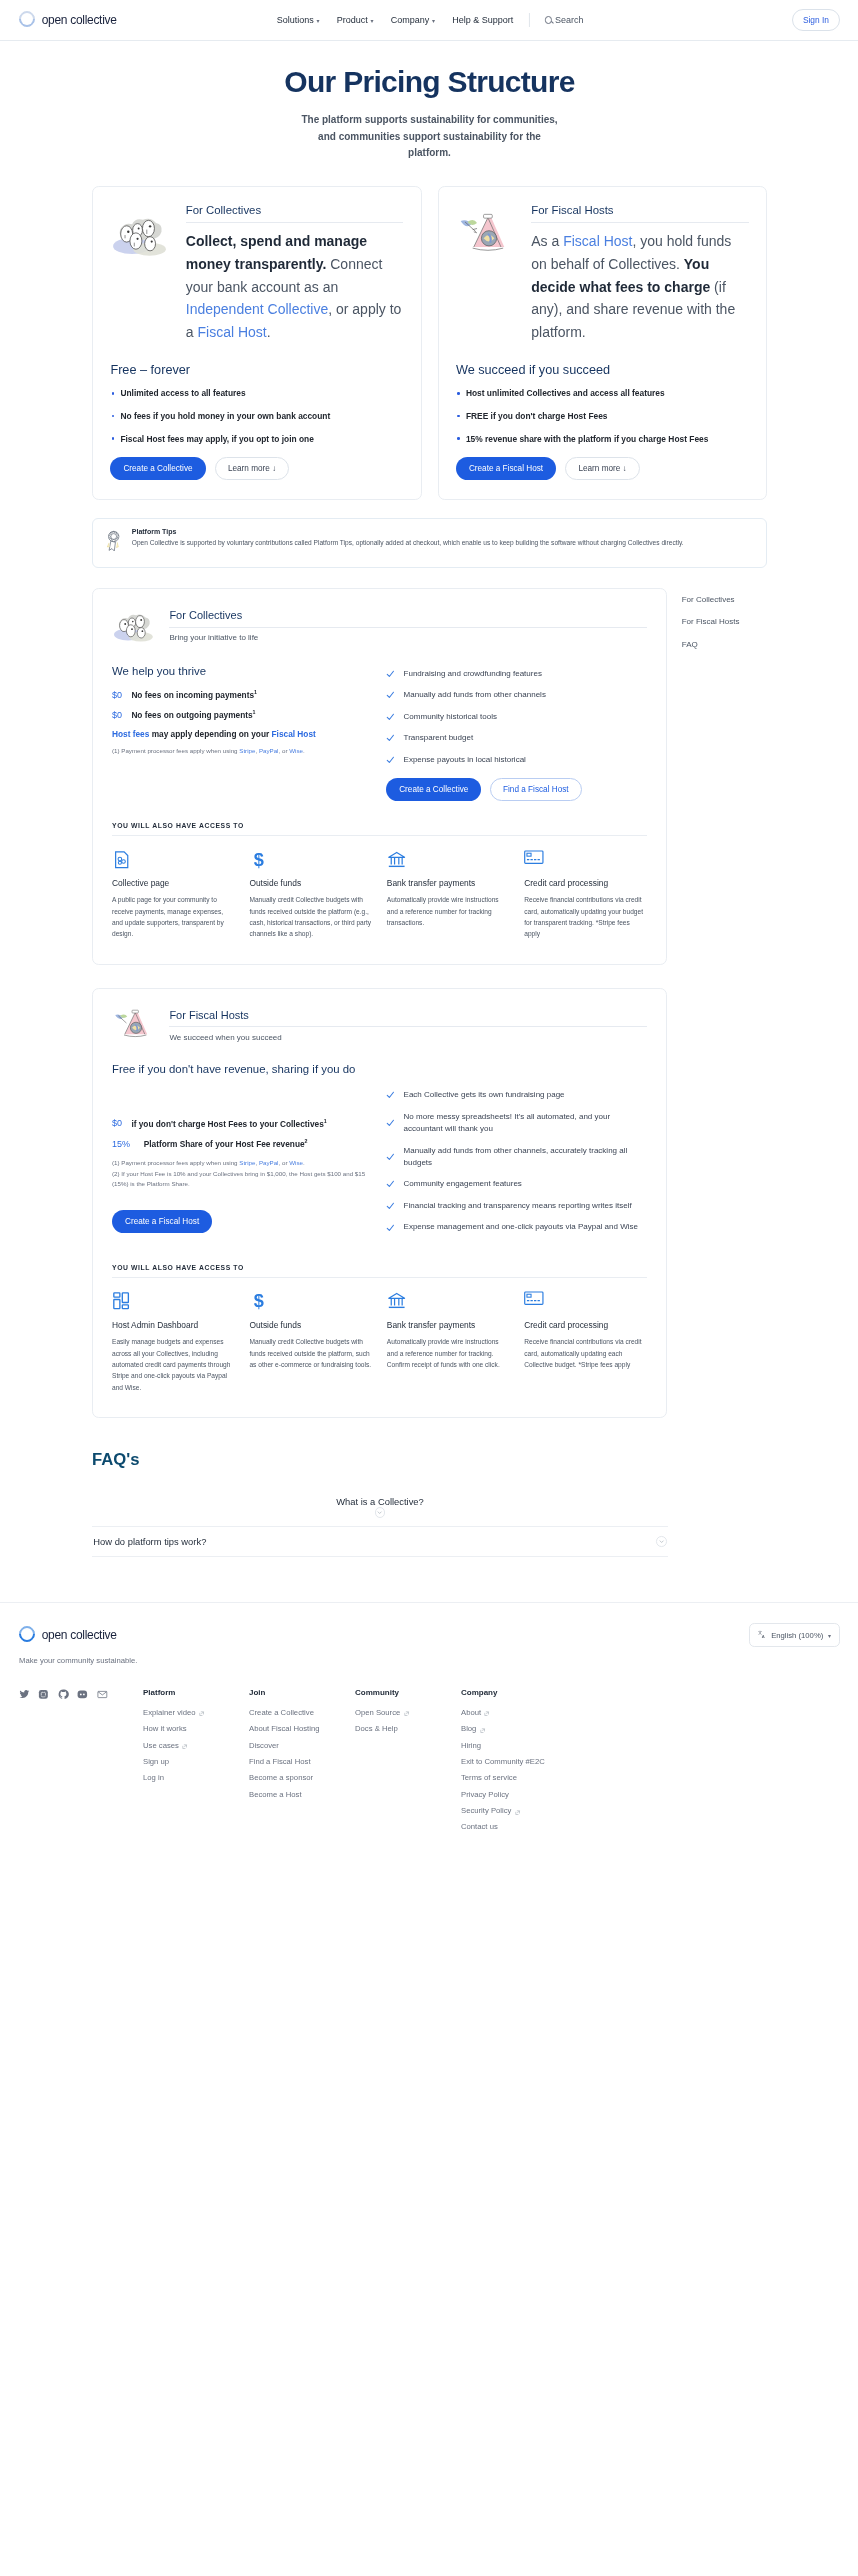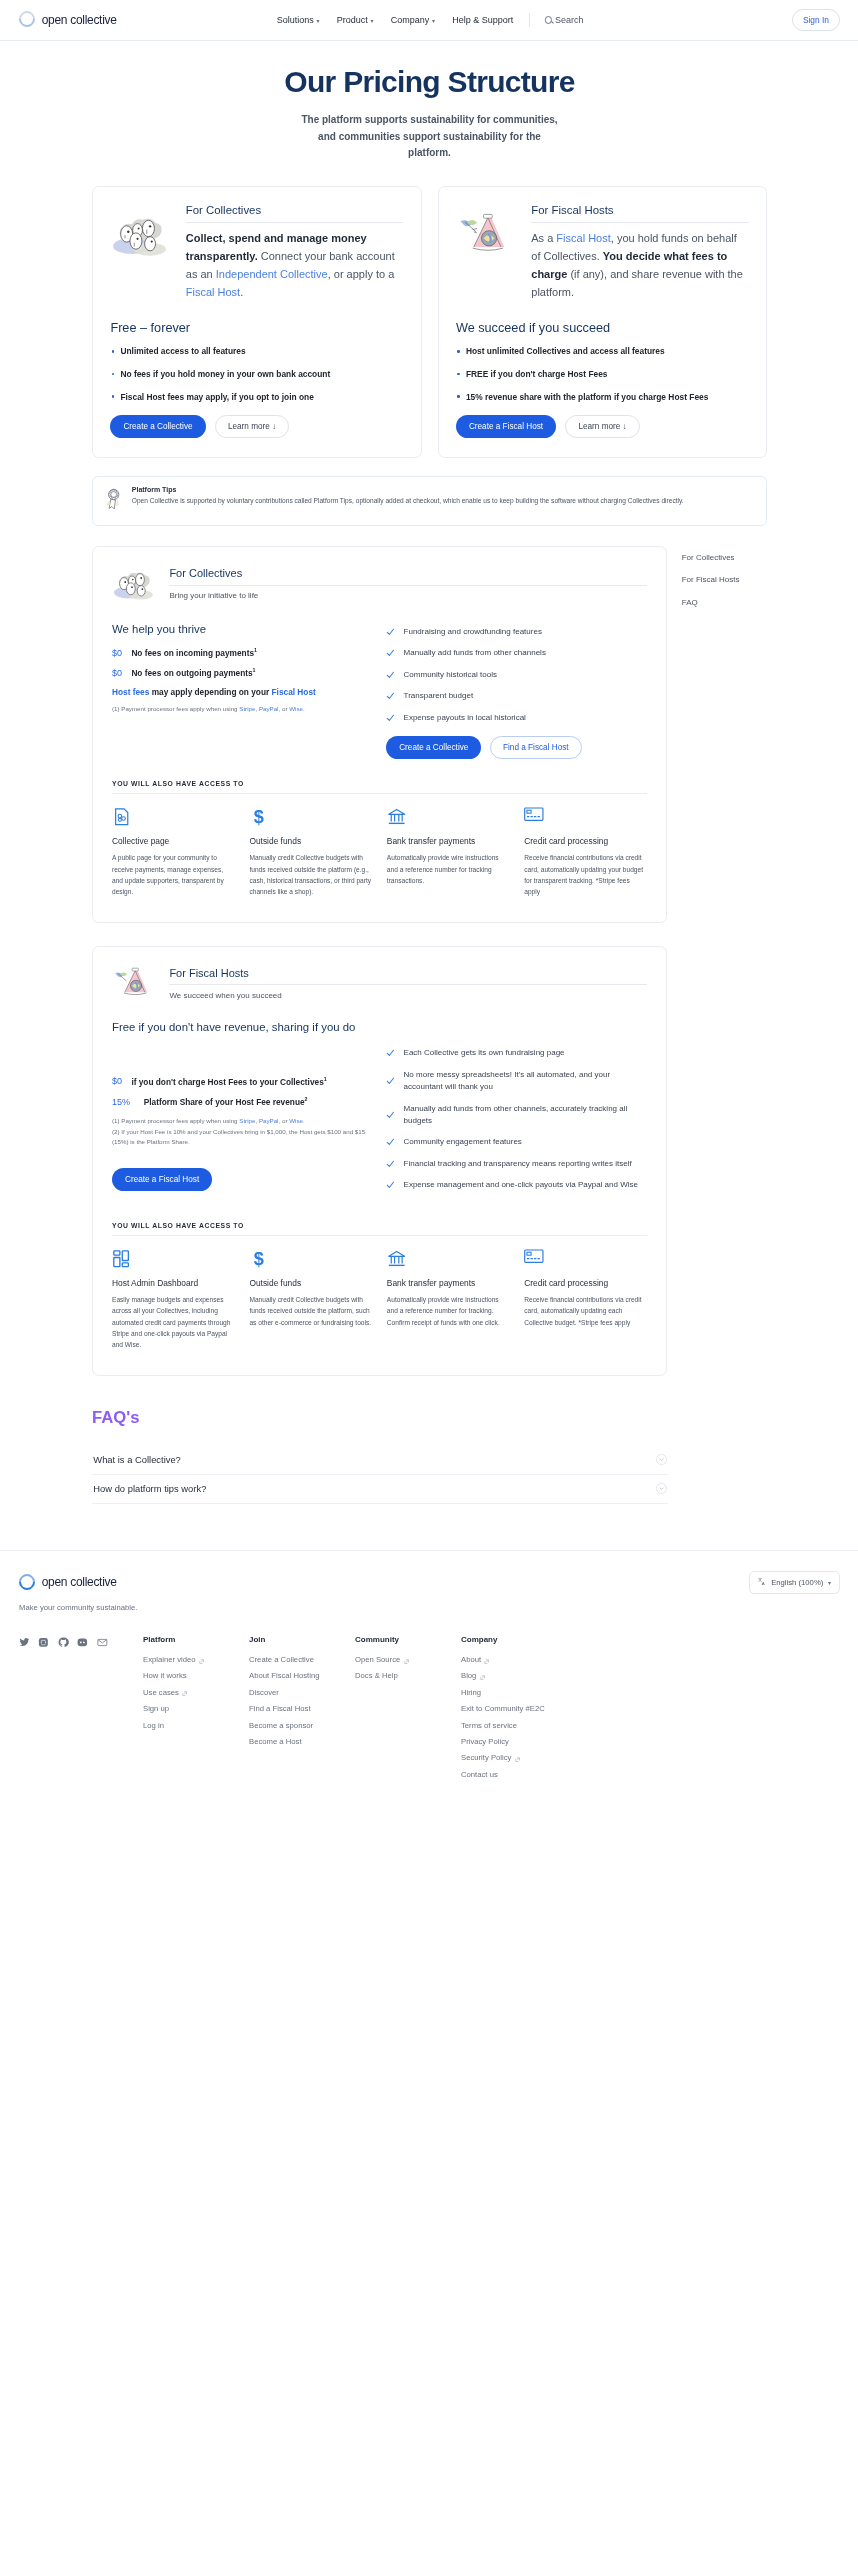--- a/index.html
+++ b/index.html
@@ -92,21 +92,21 @@
     border: 0.7px solid #e9edf2;
     border-radius: 6.7px;
     background: #fff;
     padding: 16px 17.4px 19px;
   }
   .card-head { display: flex; gap: 9.4px; align-items: flex-start; }
   .card-illus { width: 66px; flex: none; padding-top: 6.7px; }
   .card-head-body { flex: 1; padding-top: 1.3px; }
   .card-title { font-size: 11.4px; color: #15335f; font-weight: 400; }
   .card-rule { height: 0.7px; background: #e6eaf0; margin: 6px 0 7.4px; }
-  .card-desc { font-size: 11px; line-height: 1.62; color: #4b5563; }
+  .card-desc { font-size: 14px; line-height: 1.62; color: #4b5563; }
   .card-desc b { color: #1f2937; }
   .lk { color: #4a7fe0; }
   .card-h2 { font-size: 12.7px; color: #15335f; font-weight: 500; margin-top: 19px; }
   ul.bullets { list-style: none; margin-top: 10.7px; }
   ul.bullets li {
     position: relative; padding-left: 10px; font-size: 8.4px; line-height: 1.5;
     color: #22272f; font-weight: 600; margin-bottom: 10px;
   }
   ul.bullets li::before {
     content: ""; position: absolute; left: 1.3px; top: 4.7px;
@@ -189,26 +189,26 @@
   }
   .access-rule { height: 0.7px; background: #e9edf2; margin: 6px 0 13.4px; }
   .access-grid { display: flex; gap: 14.7px; }
   .acc-col { flex: 1; }
   .acc-icon { height: 21.4px; margin-bottom: 7.4px; }
   .acc-h { font-size: 8.4px; color: #1f2937; margin-bottom: 6px; }
   .acc-p { font-size: 6.6px; line-height: 1.72; color: #4b5563; }
 
   
   .faq { margin-top: 32px; padding-bottom: 6.7px; }
-  .faq h2 { font-size: 16.7px; color: #8b5cf6; font-weight: 700; margin-bottom: 17.4px; }
+  .faq h2 { font-size: 16.7px; color: #0c4a6e; font-weight: 700; margin-bottom: 17.4px; }
   .faq-item {
     display: flex; align-items: center; justify-content: space-between;
     padding: 8.7px 1.3px; border-bottom: 0.7px solid #eceff3; cursor: pointer;
   }
-  .faq-item:first-of-type { border-top: none; }
+  .faq-item:first-of-type { border-top: none; flex-direction: column; }
   .faq-q { font-size: 9.4px; color: #1f2937; }
   .chev {
     width: 10.7px; height: 10.7px; border-radius: 50%; border: 0.7px solid #e3e7ec;
     display: flex; align-items: center; justify-content: center; flex: none;
   }
   .chev svg { display:block; }
 
   
   footer { border-top: 0.7px solid #eceff3; margin-top: 39px; padding: 20px 19px 40px; }
   .f-top { display: flex; align-items: center; }

